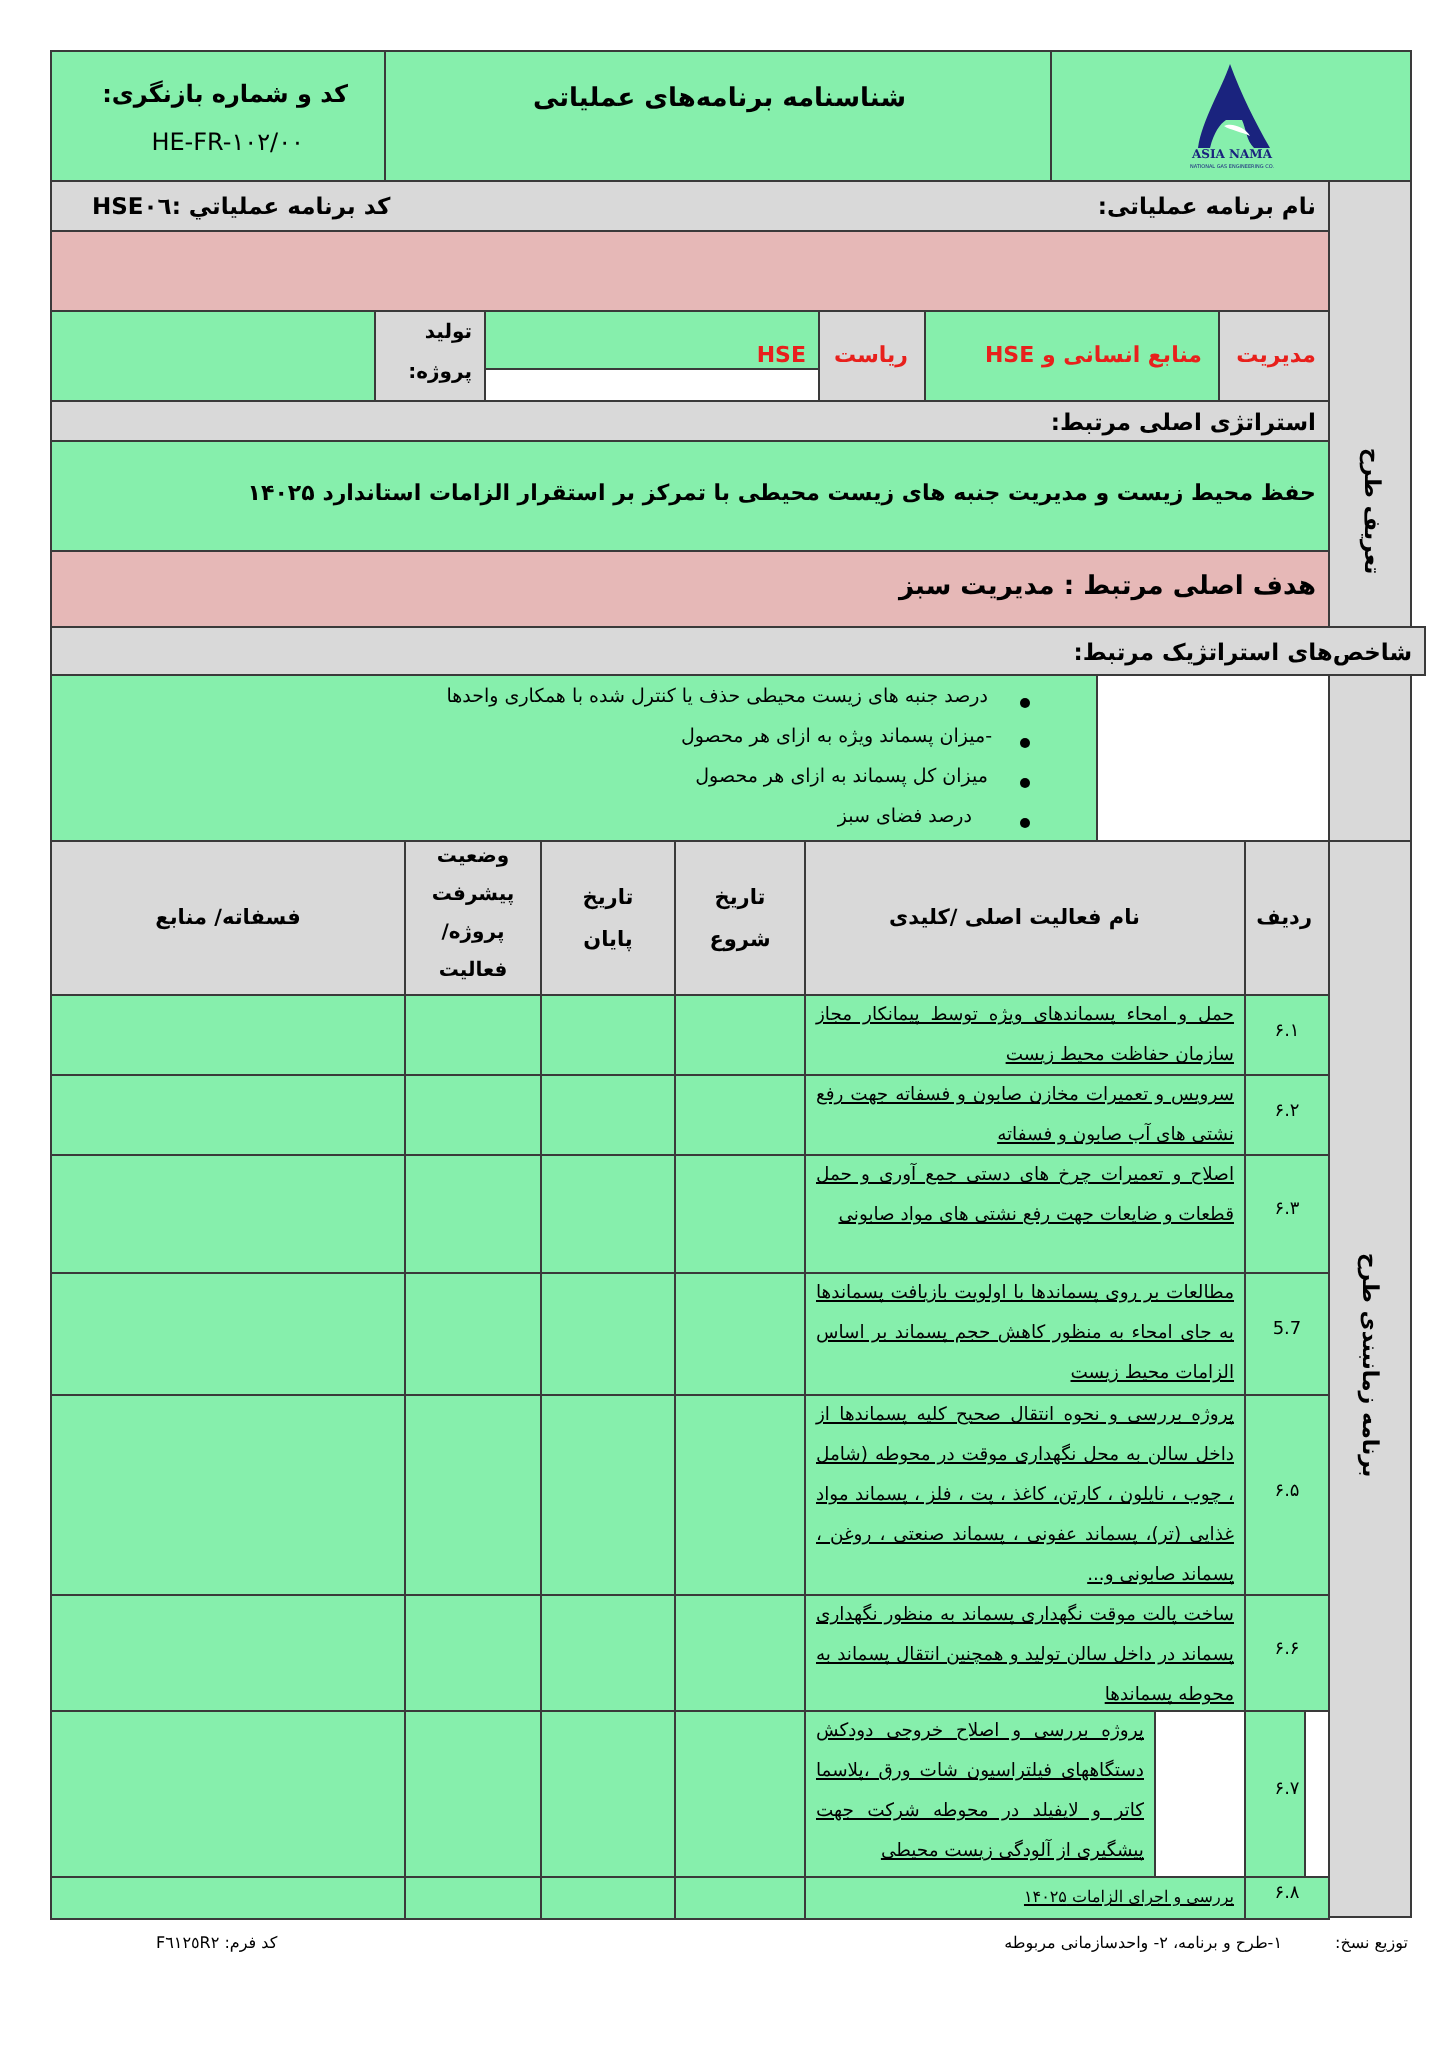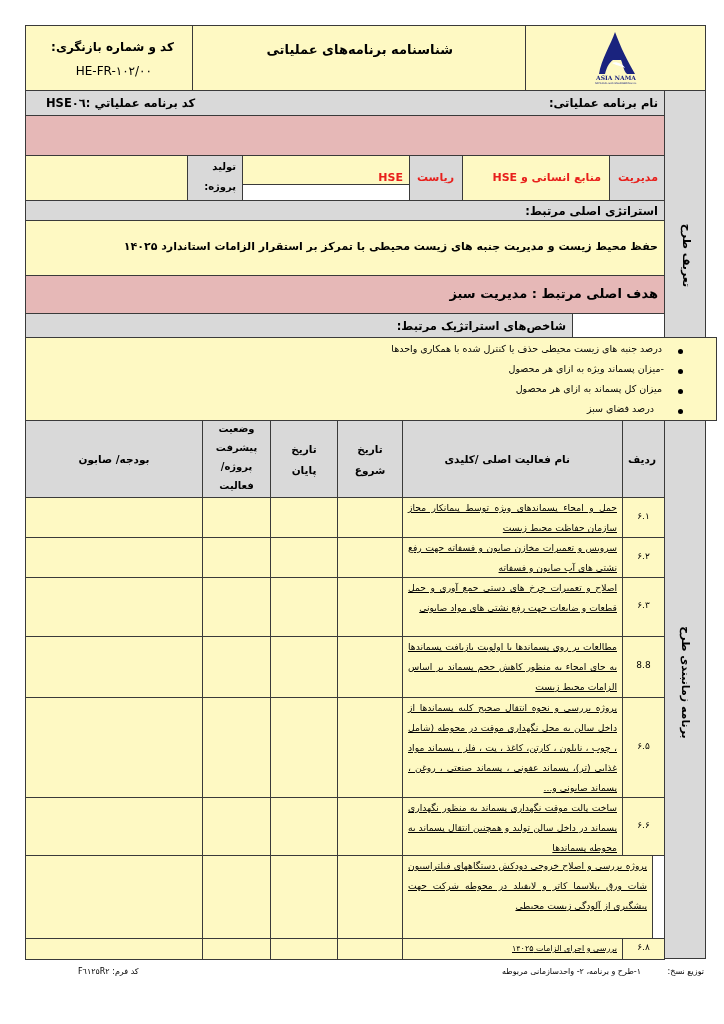--- a/index.html
+++ b/index.html
@@ -2,21 +2,21 @@
 <html><head>
 <meta charset="utf-8">
 <style>
   * { box-sizing: border-box; margin: 0; padding: 0; }
   html, body { width: 724px; height: 1024px; background: #ffffff; overflow: hidden; }
   body { position: relative; font-family: "DejaVu Sans", sans-serif; color: #000; }
   .abs { position: absolute; }
   .cell { position: absolute; border: 1px solid #3a3a3a; }
   .gray { background: #d9d9d9; }
   .pink { background: #e6b8b7; }
-  .white { background: #fef9c3; }
+  .white { background: #86efac; }
   .txt { position: absolute; direction: rtl; white-space: nowrap; }
   .bold { font-weight: bold; }
   .red { color: #e8201c; }
 
   
   #hdr-code-label { font-size: 12px; font-weight: bold; }
   #hdr-code-value { font-size: 12px; font-weight: normal; direction: ltr; }
   #hdr-title { font-size: 13px; font-weight: bold; }
 
   
@@ -93,25 +93,25 @@
 </div>
 
 <div class="cell white" style="left:25px;top:220px;width:640px;height:56px;">
   <div class="txt lbl12" style="right:6px;top:19px;font-size:11px;">حفظ محیط زیست و مدیریت جنبه های زیست محیطی با تمرکز بر استقرار الزامات استاندارد ۱۴۰۲۵</div>
 </div>
 
 <div class="cell pink" style="left:25px;top:275px;width:640px;height:39px;">
   <div class="txt" style="right:6px;top:10px;font-size:13px;font-weight:bold;">هدف اصلی مرتبط : مدیریت سبز</div>
 </div>
 
-<div class="cell gray" style="left:25px;top:313px;width:548px;height:25px;">
+<div class="cell gray" style="left:25px;top:313px;width:688px;height:25px;">
   <div class="txt lbl12" style="right:6px;top:5px;">شاخص‌های استراتژیک مرتبط:</div>
 </div>
 
-<div class="cell white" style="left:25px;top:337px;width:692px;height:84px;">
+<div class="cell white" style="left:25px;top:337px;width:524px;height:84px;">
   <div class="bullet-dot" style="right:33px;top:11px;"></div>
   <div class="txt bul" style="right:54px;top:5px;">درصد جنبه های زیست محیطی حذف یا کنترل شده با همکاری واحدها</div>
   <div class="bullet-dot" style="right:33px;top:31px;"></div>
   <div class="txt bul" style="right:52px;top:25px;">-میزان پسماند ویژه به ازای هر محصول</div>
   <div class="bullet-dot" style="right:33px;top:51px;"></div>
   <div class="txt bul" style="right:54px;top:45px;">میزان کل پسماند به ازای هر محصول</div>
   <div class="bullet-dot" style="right:33px;top:71px;"></div>
   <div class="txt bul" style="right:62px;top:65px;">درصد فضای سبز</div>
 </div>
 
@@ -133,21 +133,21 @@
   <div class="abs th" style="left:0;top:18px;width:66px;">تاریخ</div>
   <div class="abs th" style="left:0;top:39px;width:66px;">پایان</div>
 </div>
 <div class="cell gray" style="left:202px;top:420px;width:69px;height:78px;">
   <div class="abs th" style="left:0;top:-2px;width:67px;font-size:10px;line-height:19px;">وضعیت</div>
   <div class="abs th" style="left:0;top:17px;width:67px;font-size:10px;line-height:19px;">پیشرفت</div>
   <div class="abs th" style="left:0;top:36px;width:67px;font-size:10px;line-height:19px;">پروژه/</div>
   <div class="abs th" style="left:0;top:55px;width:67px;font-size:10px;line-height:19px;">فعالیت</div>
 </div>
 <div class="cell gray" style="left:25px;top:420px;width:178px;height:78px;">
-  <div class="abs th" style="left:0;top:28px;width:176px;">بودجه/ صابون</div>
+  <div class="abs th" style="left:0;top:28px;width:176px;">فسفاته/ منابع</div>
 </div>
 
 <div id="activity-rows">
     <div>
       <div class="cell white" style="left: 622px; top: 497px; width: 43px; height: 41px;">
         <div class="abs num" style="left: 0px; width: 41px; top: 13px;">۶.۱</div>
       </div>
       <div class="cell white" style="left: 402px; top: 497px; width: 221px; height: 41px;">
         <div class="abs act" style="left: 5px; right: 5px; top: 0px;">حمل و امحاء پسماندهای ویژه توسط پیمانکار مجاز سازمان حفاظت محیط زیست</div>
       </div>
@@ -175,21 +175,21 @@
       <div class="cell white" style="left: 402px; top: 577px; width: 221px; height: 60px;">
         <div class="abs act" style="left: 5px; right: 5px; top: 0px;">اصلاح و تعمیرات چرخ های دستی جمع آوری و حمل قطعات و ضایعات جهت رفع نشتی های مواد صابونی</div>
       </div>
       <div class="cell white" style="left: 25px; top: 577px; width: 178px; height: 60px;"></div>
       <div class="cell white" style="left: 202px; top: 577px; width: 69px; height: 60px;"></div>
       <div class="cell white" style="left: 270px; top: 577px; width: 68px; height: 60px;"></div>
       <div class="cell white" style="left: 337px; top: 577px; width: 66px; height: 60px;"></div>
     </div>
     <div>
       <div class="cell white" style="left: 622px; top: 636px; width: 43px; height: 62px;">
-        <div class="abs num" style="left: 0px; width: 41px; top: 23px;">8.8</div>
+        <div class="abs num" style="left: 0px; width: 41px; top: 23px;">5.7</div>
       </div>
       <div class="cell white" style="left: 402px; top: 636px; width: 221px; height: 62px;">
         <div class="abs act" style="left: 5px; right: 5px; top: 0px;">مطالعات بر روی پسماندها با اولویت بازیافت پسماندها به جای امحاء به منظور کاهش حجم پسماند بر اساس الزامات محیط زیست</div>
       </div>
       <div class="cell white" style="left: 25px; top: 636px; width: 178px; height: 62px;"></div>
       <div class="cell white" style="left: 202px; top: 636px; width: 69px; height: 62px;"></div>
       <div class="cell white" style="left: 270px; top: 636px; width: 68px; height: 62px;"></div>
       <div class="cell white" style="left: 337px; top: 636px; width: 66px; height: 62px;"></div>
     </div>
     <div>
@@ -213,21 +213,21 @@
       </div>
       <div class="cell white" style="left: 25px; top: 797px; width: 178px; height: 59px;"></div>
       <div class="cell white" style="left: 202px; top: 797px; width: 69px; height: 59px;"></div>
       <div class="cell white" style="left: 270px; top: 797px; width: 68px; height: 59px;"></div>
       <div class="cell white" style="left: 337px; top: 797px; width: 66px; height: 59px;"></div>
     </div>
     <div>
       <div class="cell white" style="left: 622px; top: 855px; width: 31px; height: 84px;">
         <div class="abs num" style="left: 0px; width: 41px; top: 34px;">۶.۷</div>
       </div>
-      <div class="cell white" style="left: 402px; top: 855px; width: 251px; height: 84px;">
+      <div class="cell white" style="left: 402px; top: 855px; width: 176px; height: 84px;">
         <div class="abs act" style="left: 5px; right: 5px; top: 0px;">پروژه بررسی و اصلاح خروجی دودکش دستگاههای فیلتراسیون شات ورق ،پلاسما کاتر و لایفیلد در محوطه شرکت جهت پیشگیری از آلودگی زیست محیطی</div>
       </div>
       <div class="cell white" style="left: 25px; top: 855px; width: 178px; height: 84px;"></div>
       <div class="cell white" style="left: 202px; top: 855px; width: 69px; height: 84px;"></div>
       <div class="cell white" style="left: 270px; top: 855px; width: 68px; height: 84px;"></div>
       <div class="cell white" style="left: 337px; top: 855px; width: 66px; height: 84px;"></div>
     </div>
     <div>
       <div class="cell white" style="left: 622px; top: 938px; width: 43px; height: 22px;">
         <div class="abs num" style="left: 0px; width: 41px; top: 3px;">۶.۸</div>

